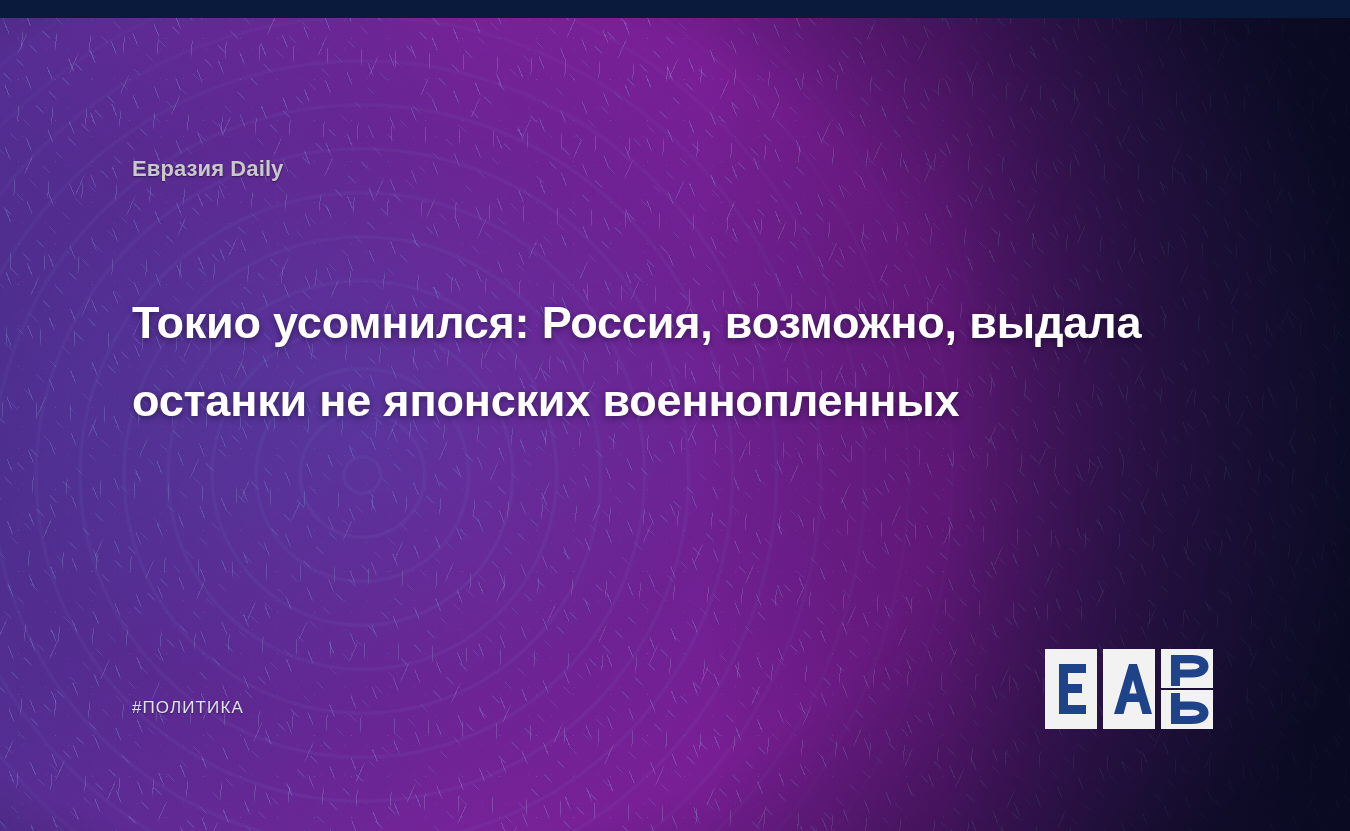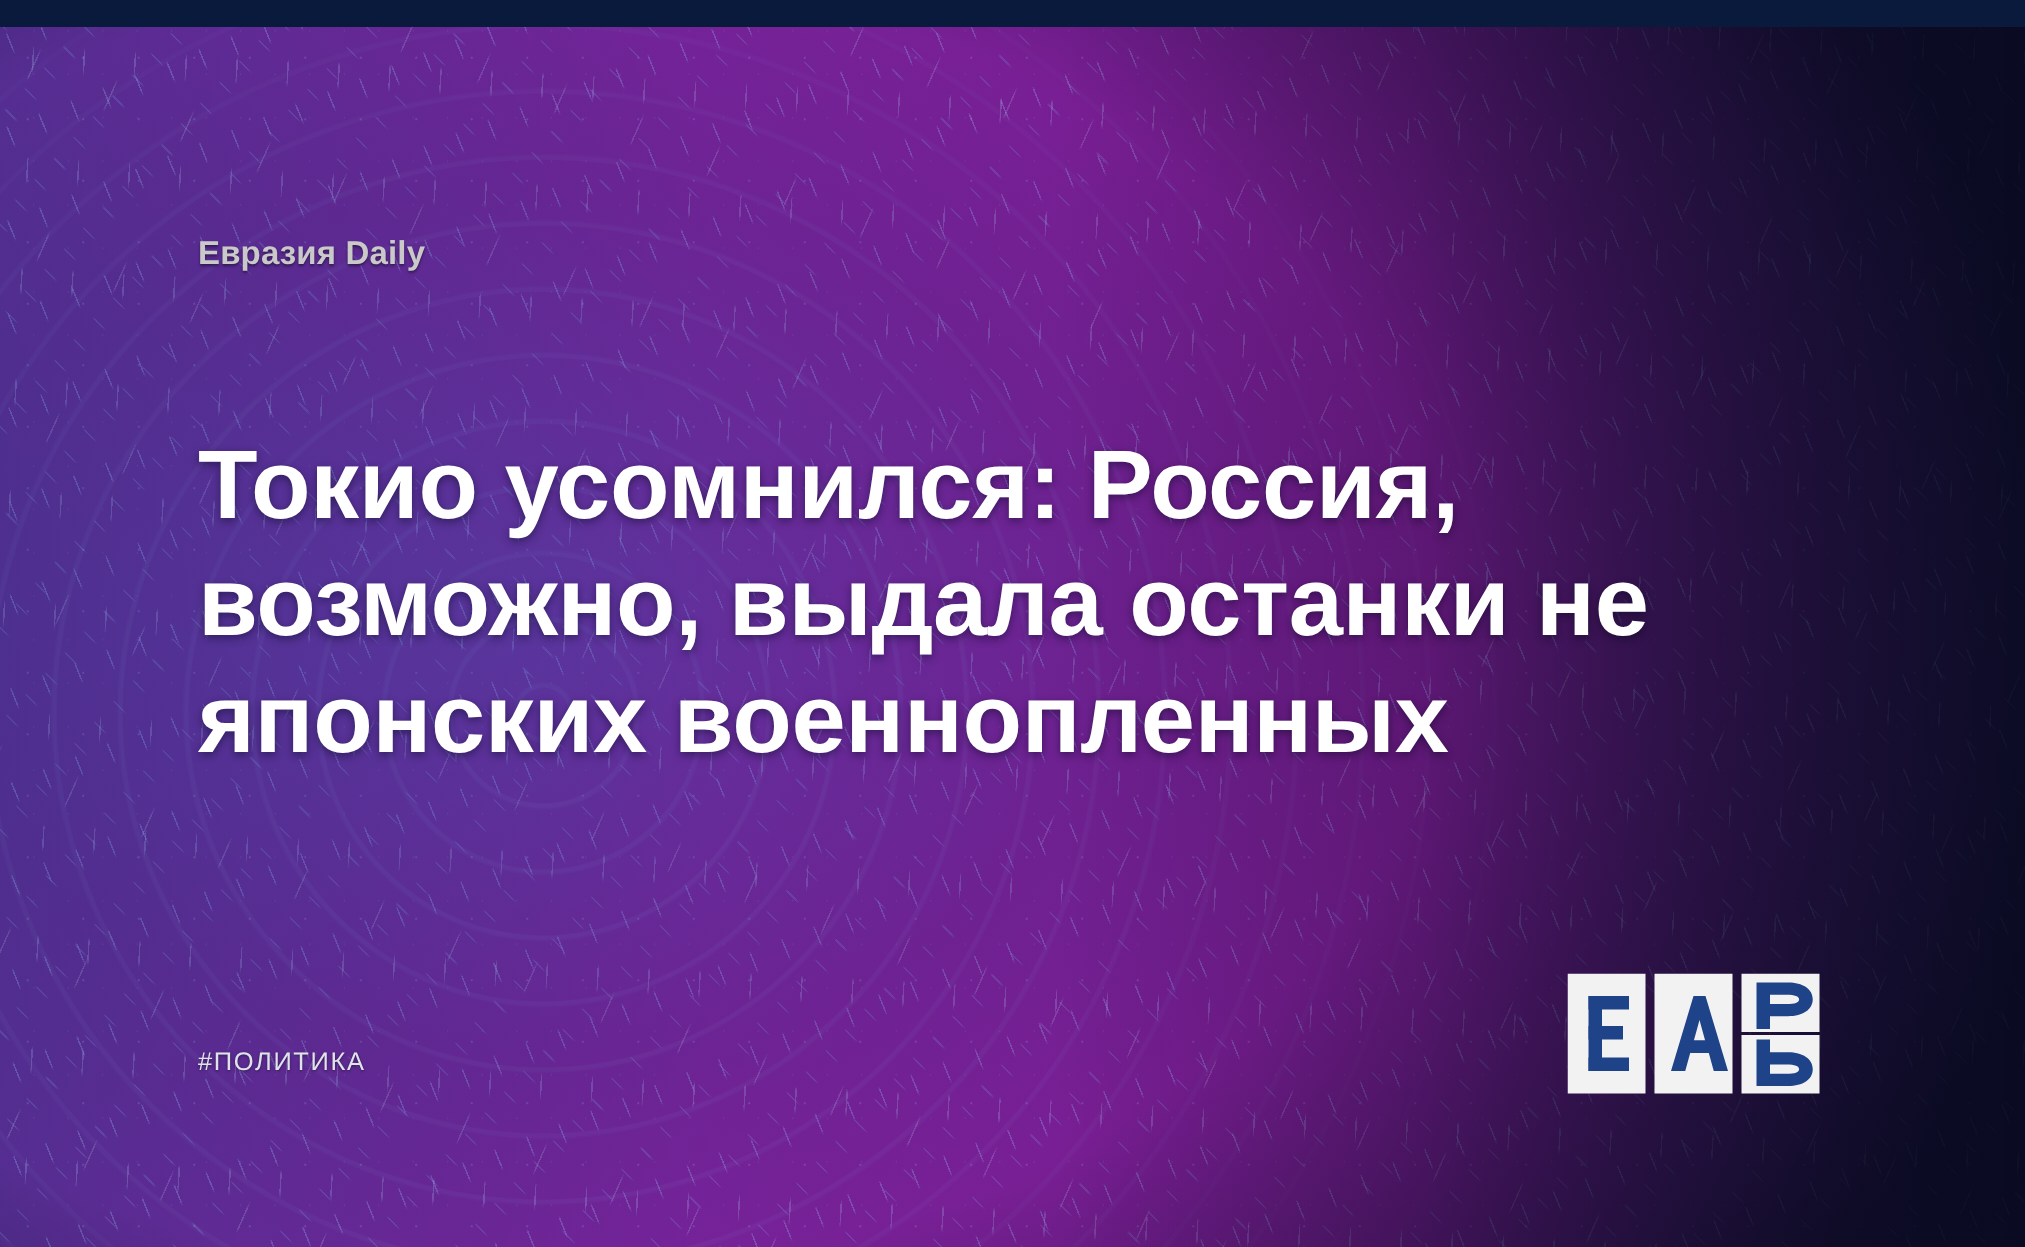--- a/index.html
+++ b/index.html
@@ -163,21 +163,21 @@
     text-shadow: 0 1px 2px rgba(0,0,0,.45);
     white-space: nowrap;
   }
 
   .headline {
     position: absolute;
     left: 132px;
     top: 266px;
     width: 1060px;
     margin: 0;
-    font-size: 65px;
+    font-size: 45px;
     line-height: 78px;
     font-weight: bold;
     color: #ffffff;
     letter-spacing: -0.2px;
     text-shadow: 0 2px 6px rgba(0,8,26,.45);
   }
 
   .tag {
     position: absolute;
     left: 132px;

